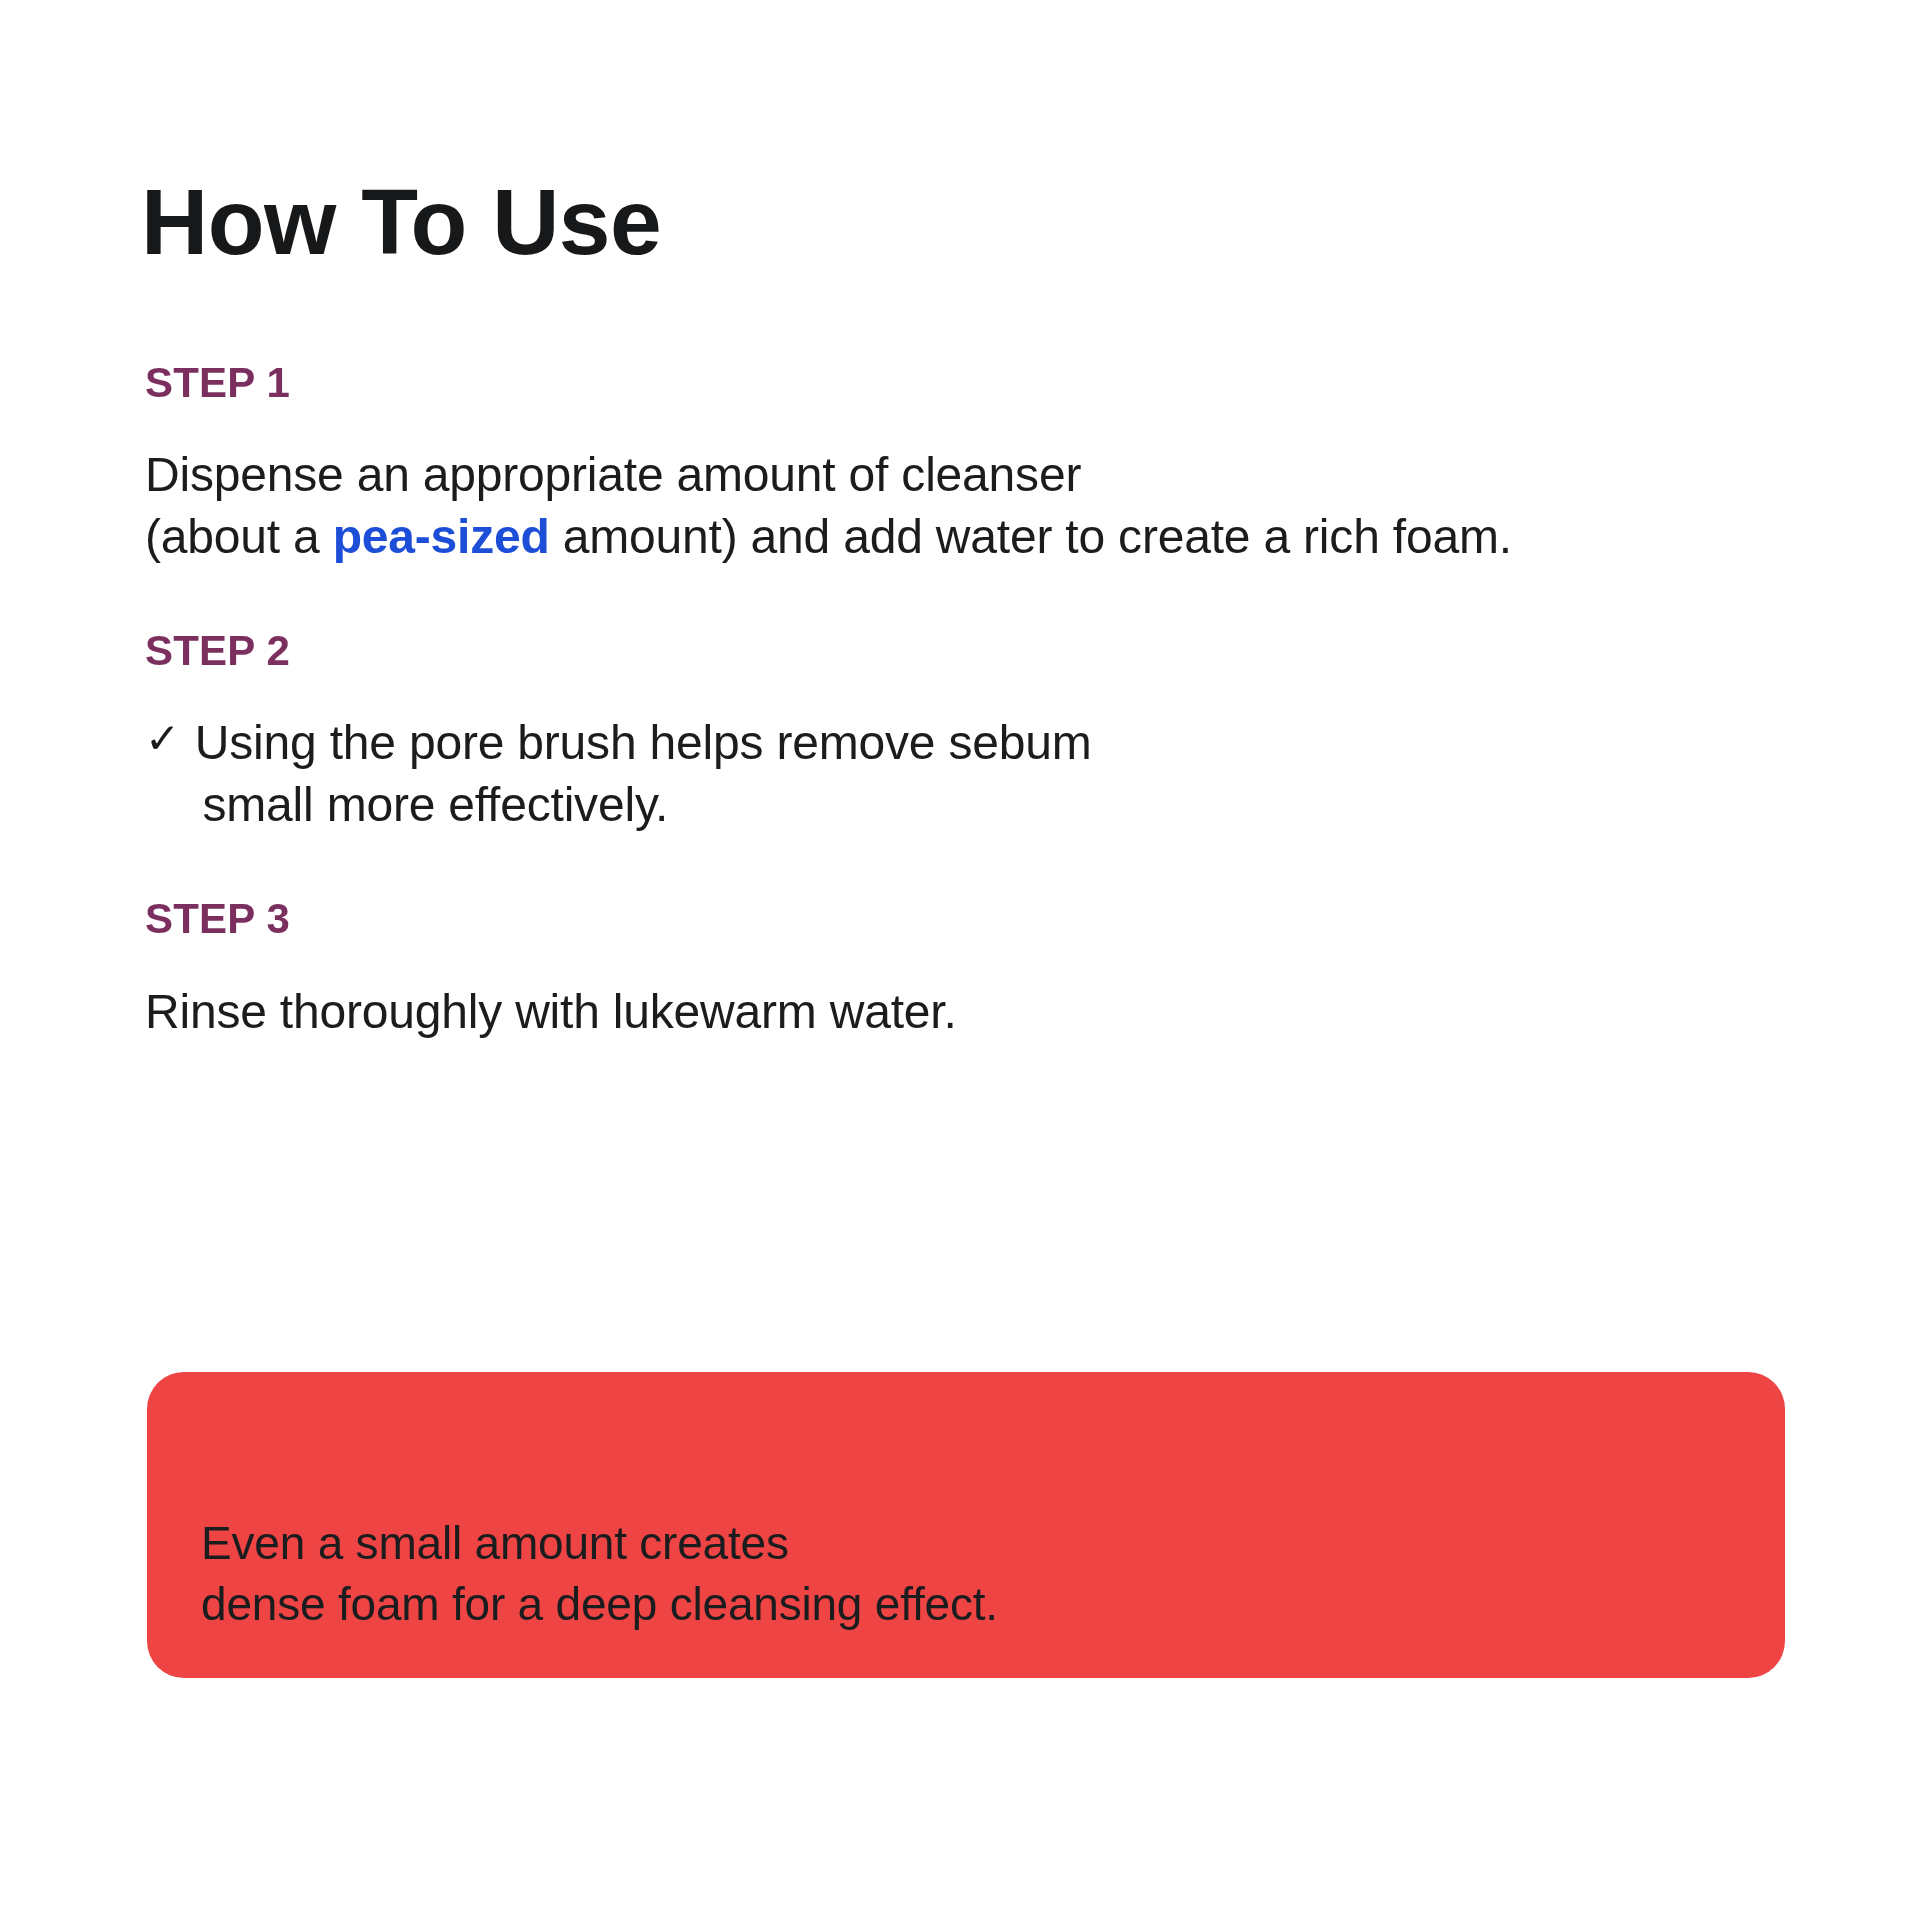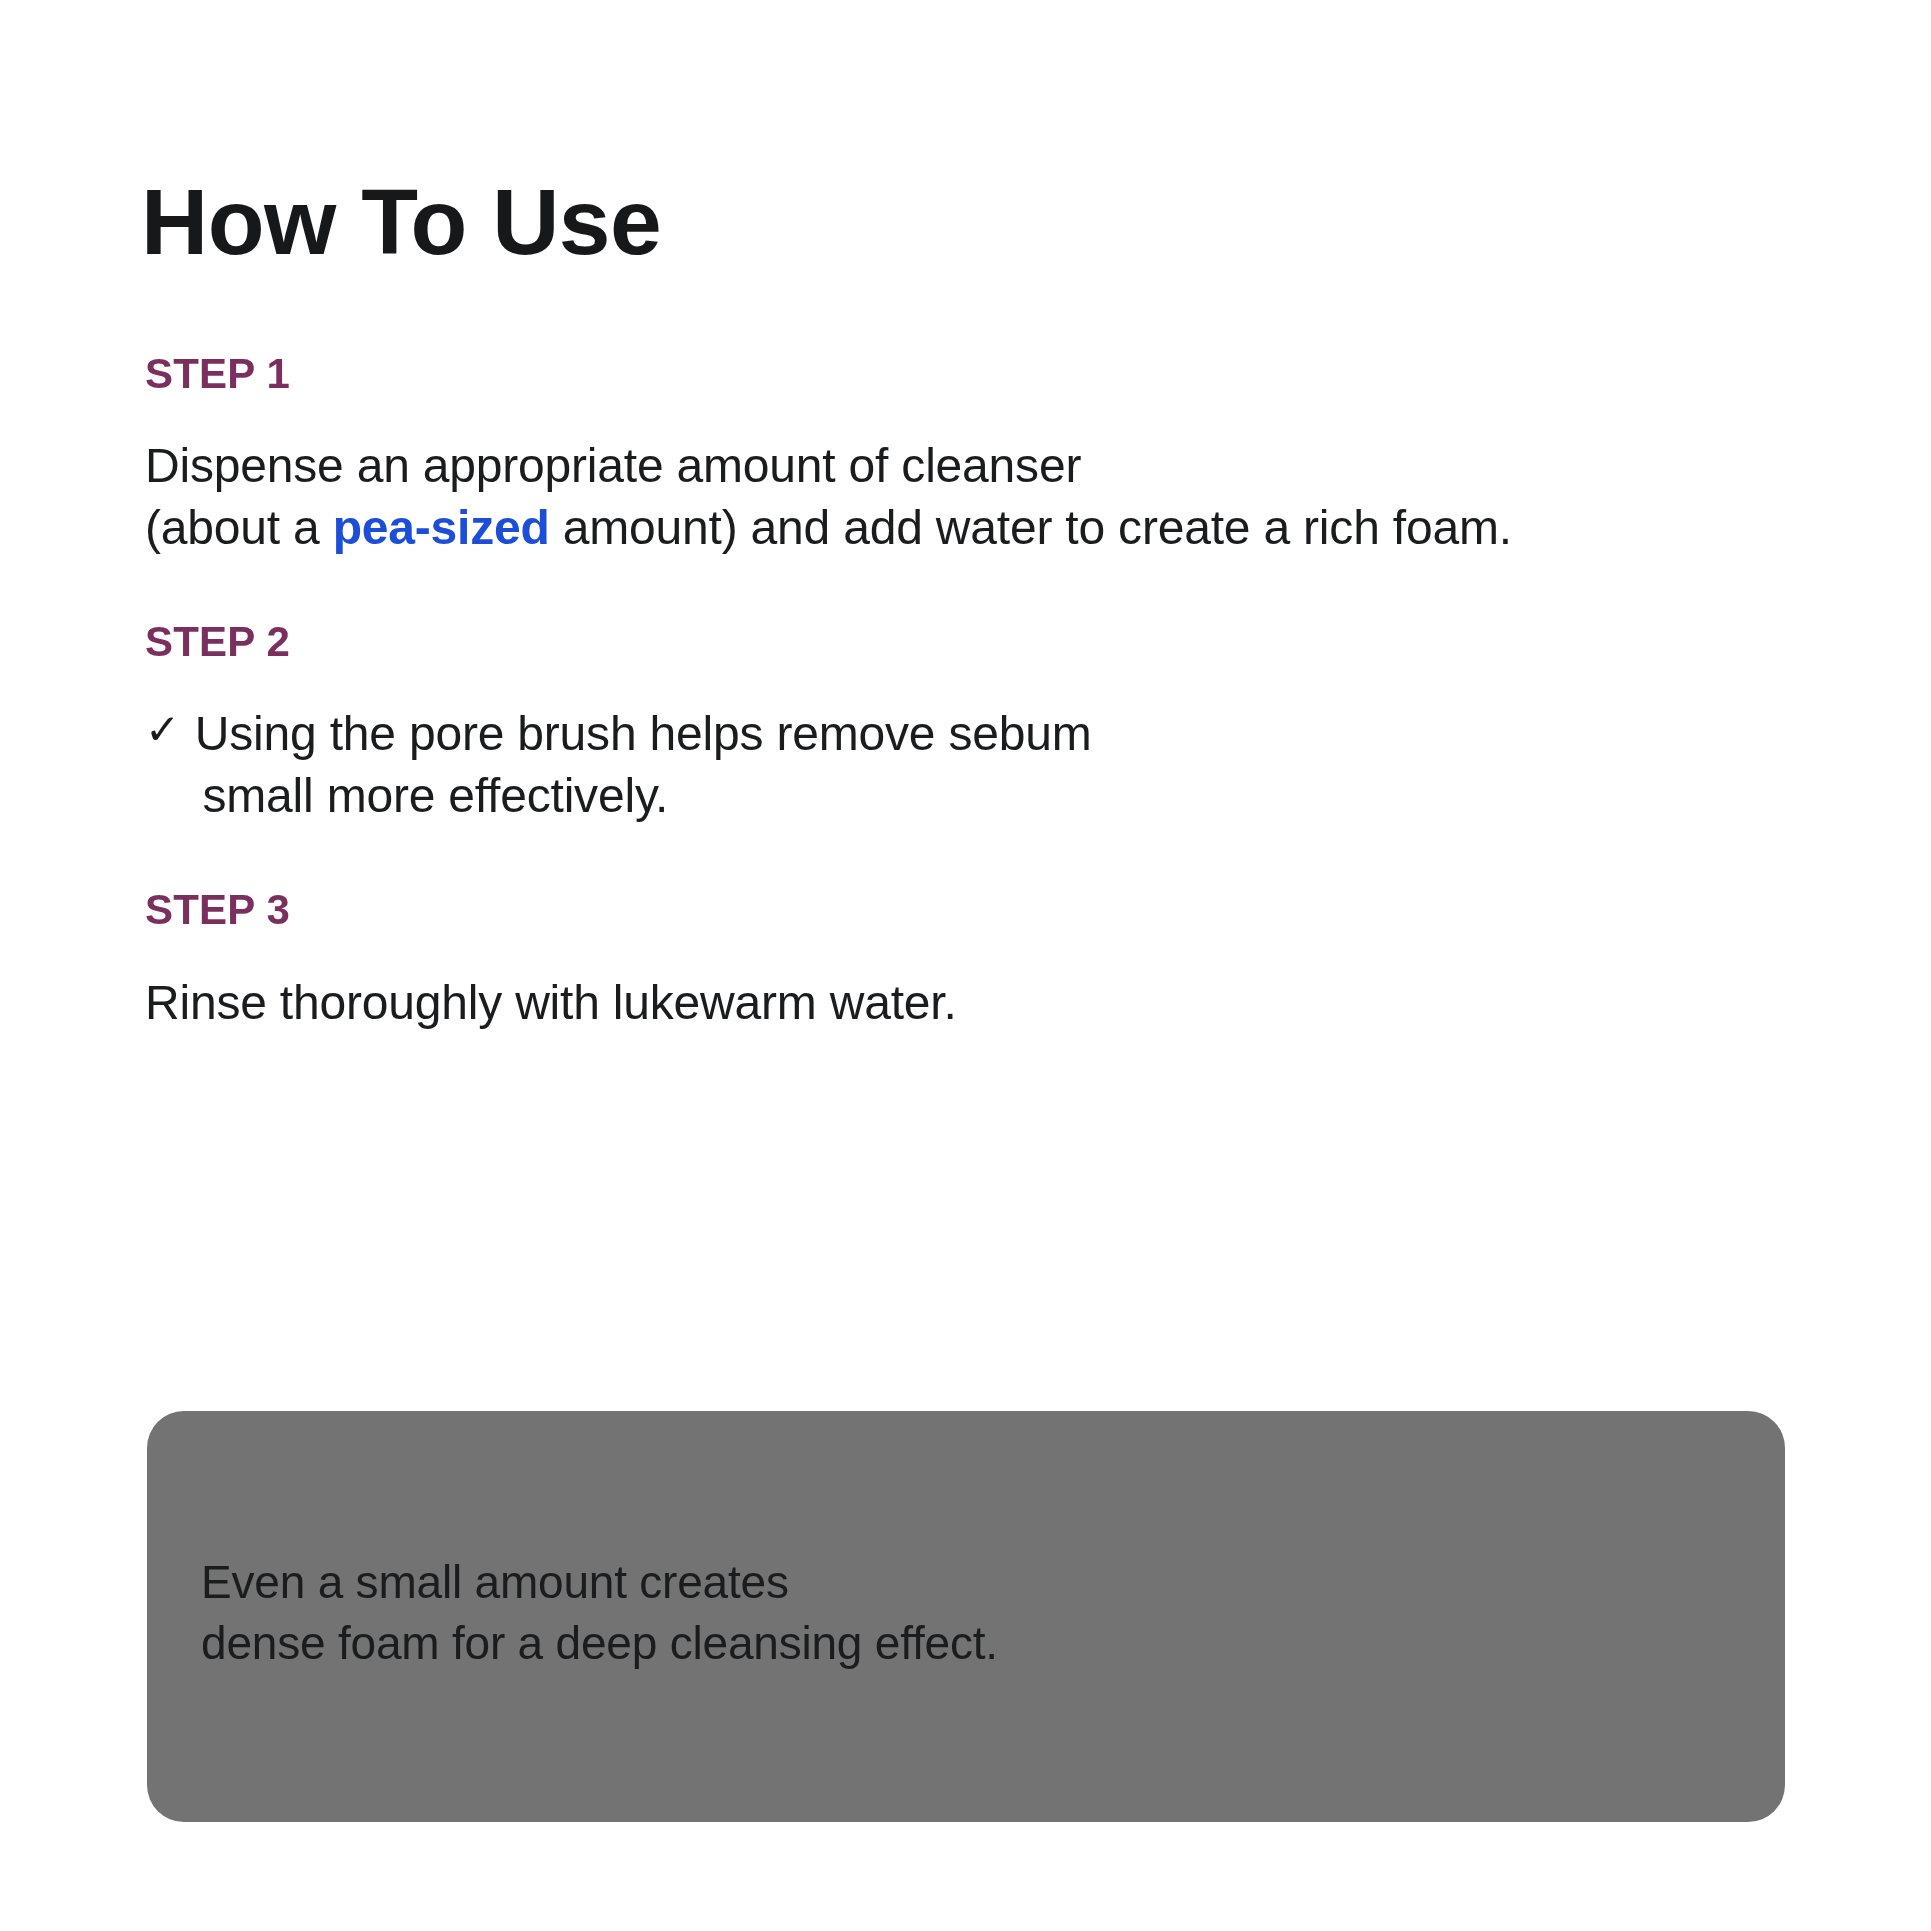--- a/index.html
+++ b/index.html
@@ -48,21 +48,21 @@
     margin-bottom: 60px;
   }
   .step:last-of-type { margin-bottom: 0; }
 
   .step-label {
     font-size: 42px;
     line-height: 1.15;
     font-weight: 700;
     letter-spacing: 0.2px;
     color: #7b2f5f;
-    margin: 7px 0 37px 0;
+    margin: 16px 0 37px 0;
   }
 
   .step-body {
     font-size: 48px;
     line-height: 1.28;
     font-weight: 400;
     color: #1b1c1e;
     letter-spacing: -0.2px;
     margin: 0;
   }
@@ -94,24 +94,24 @@
   .note-text { flex: 1 1 auto; }
   .note-text .wrap2 {
     display: block;
     padding-left: 7.7px;
   }
 
   
   .callout {
     position: absolute;
     left: 147px;
-    top: 1411px;
+    top: 1372px;
     width: 1638px;
-    height: 411px;
-    background: #737373;
+    height: 306px;
+    background: #ef4444;
     border-radius: 37px;
     box-sizing: border-box;
   }
   .callout-text {
     position: absolute;
     left: 54px;
     top: 141px;
     font-size: 46px;
     line-height: 1.32;
     font-weight: 400;

